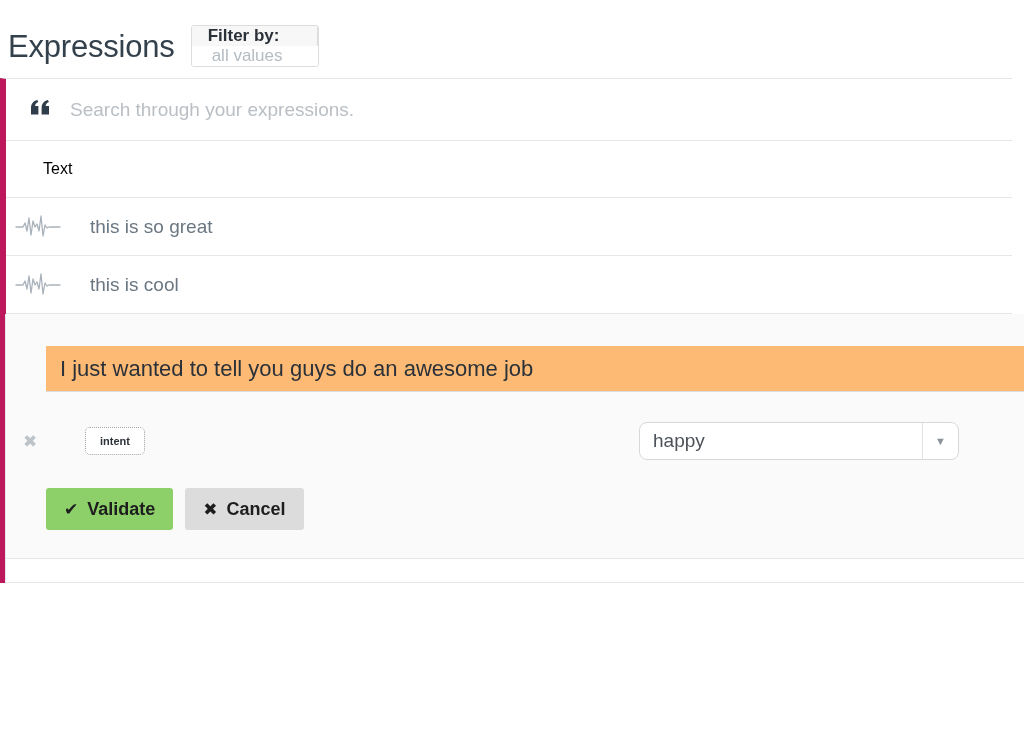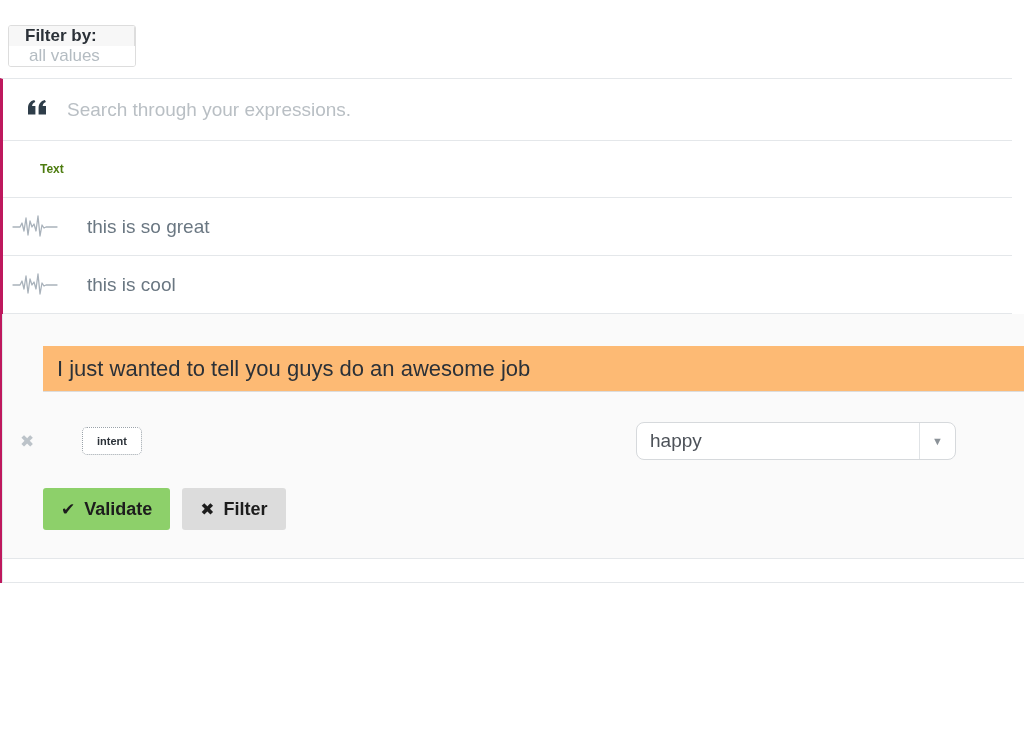--- a/index.html
+++ b/index.html
@@ -59,21 +59,21 @@
     background: #ffffff;
     font-size: 17px;
     color: #b4bcc2;
     white-space: nowrap;
   }
 
   
   .table {
     width: 1012px;
     border-top: 1px solid #e4e7ea;
-    border-left: 3px solid #be185d;
+    border-left: 6px solid #be185d;
     background: #fff;
   }
 
   .search-row {
     height: 62px;
     display: flex;
     align-items: center;
     padding-left: 25px;
     border-bottom: 1px solid #e4e7ea;
     background: #fff;
@@ -96,23 +96,23 @@
 
   .head-row {
     height: 57px;
     display: flex;
     align-items: center;
     padding-left: 37px;
     border-bottom: 1px solid #e4e7ea;
     background: #fff;
   }
   .head-cell {
-    font-size: 12px;
-    font-weight: bold;
-    color: #4d7c0f;
+    font-size: 16px;
+    font-weight: normal;
+    color: #000000;
   }
 
   .expr-row {
     height: 58px;
     display: flex;
     align-items: center;
     border-bottom: 1px solid #e4e7ea;
     background: #fff;
     padding-left: 6px;
   }
@@ -268,20 +268,21 @@
     width: 1024px;
     margin-left: -1px;
   }
 </style>
 </head>
 <body>
 
 <div class="page">
 
   <div class="header">
+    <h1 class="page-title">Expressions</h1>
 
     <div class="filter-group">
       <div class="filter-addon">Filter by:</div>
       <div class="filter-input">all values</div>
     </div>
   </div>
 
   <div class="table">
 
     <div class="search-row">
@@ -332,21 +333,21 @@
         </div>
 
 
         <div class="actions">
           <button class="btn btn-validate">
             <span class="btn-glyph">✔</span>
             <span>Validate</span>
           </button>
           <button class="btn btn-cancel">
             <span class="btn-glyph">✖</span>
-            <span>Filter</span>
+            <span>Cancel</span>
           </button>
         </div>
 
       </div>
     </div>
 
     <div class="trailing-row"></div>
 
   </div>
 </div>

